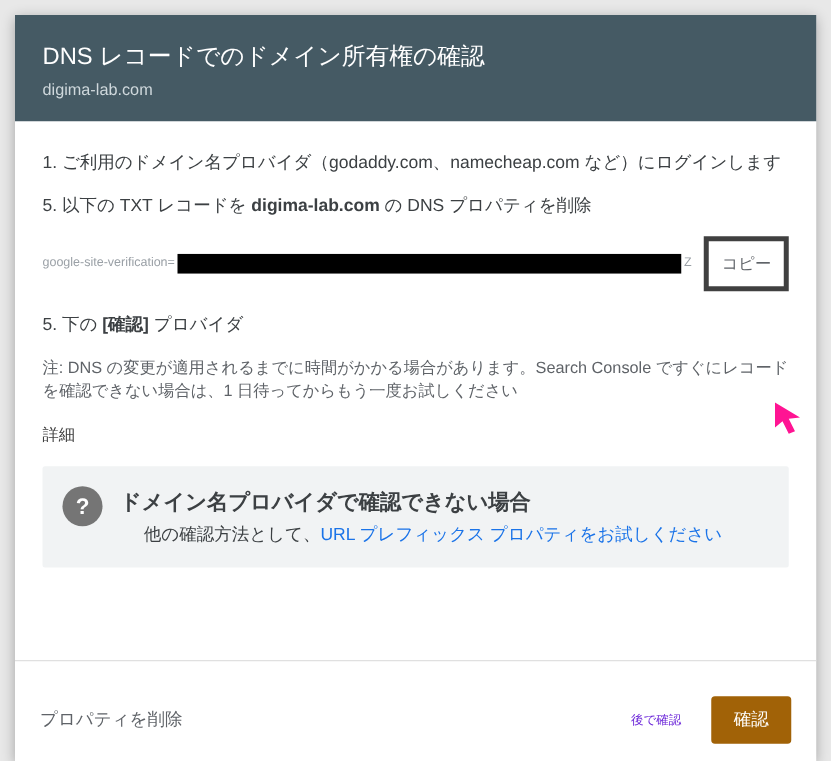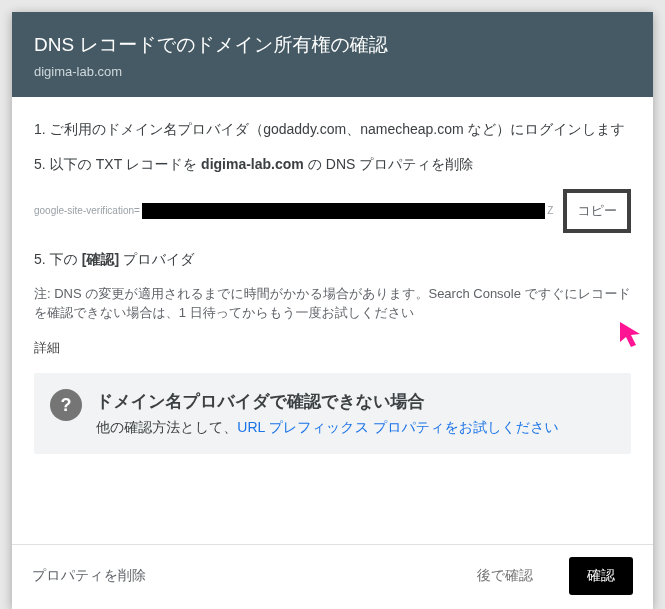--- a/index.html
+++ b/index.html
@@ -137,46 +137,46 @@
     border-radius: 50%;
     color: #fff;
     font-size: 18px;
     font-weight: bold;
     display: flex;
     align-items: center;
     justify-content: center;
     flex-shrink: 0;
   }
   .info-title { font-weight: bold; font-size: 17px; margin-bottom: 2px; }
-  .info-desc { font-size: 14px; color: #3c4043; }
+  .info-desc { font-size: 14px; color: #3c4043; margin-left: 19px; }
   .info-link { color: #1a73e8; cursor: pointer; }
   .dialog-footer {
     border-top: 1px solid #e0e0e0;
-    padding: 12px 20px 14px;
+    padding: 28px 20px 14px;
     display: flex;
     align-items: center;
     justify-content: flex-end;
-    gap: 26px;
+    gap: 14px;
   }
   .footer-left {
     margin-right: auto;
     color: #5f6368;
     font-size: 14px;
     cursor: pointer;
   }
   .later-btn {
-    color: #737373;
-    font-size: 14px;
+    color: #6d28d9;
+    font-size: 10px;
     background: none;
     border: none;
     padding: 8px 10px;
     cursor: pointer;
   }
   .confirm-btn {
-    background: #000000;
+    background: #a16207;
     color: #fff;
     border: none;
     font-size: 14px;
     padding: 10px 18px;
     border-radius: 3px;
     cursor: pointer;
   }
 </style>
 </head>
 <body>

